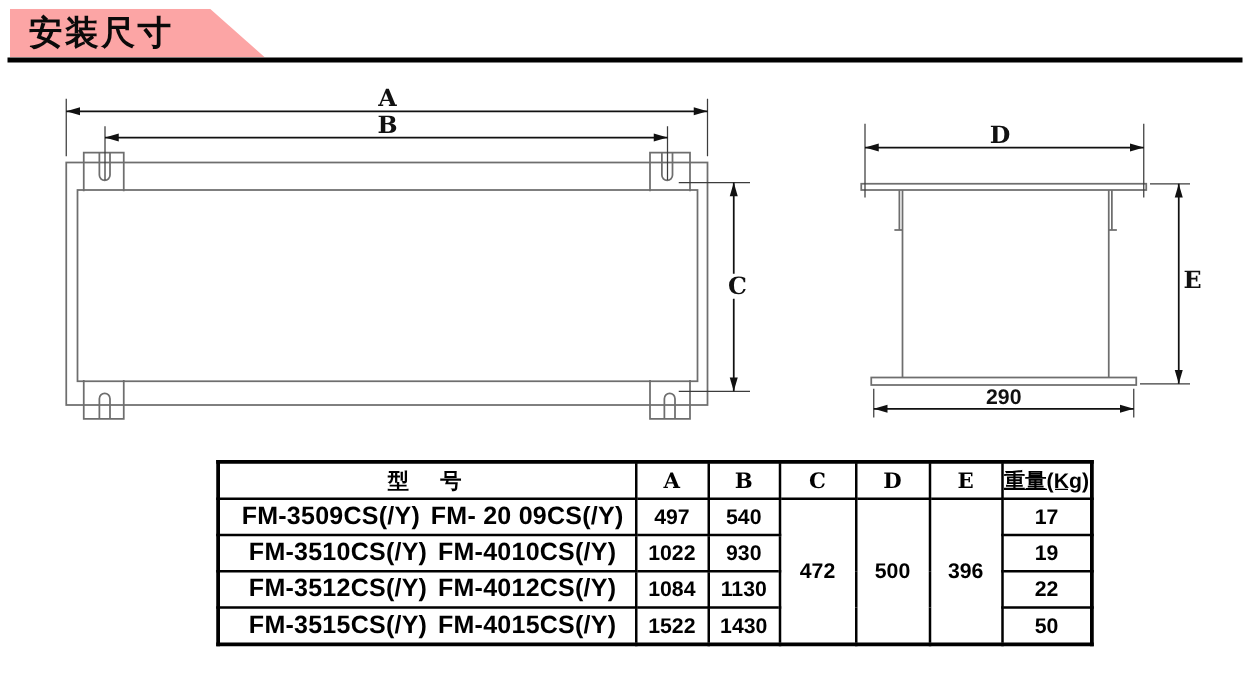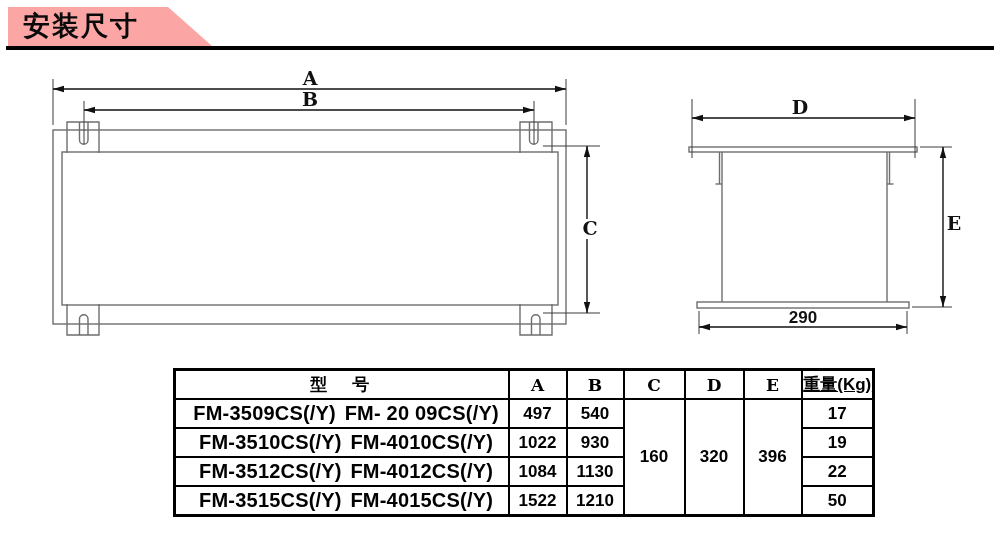--- a/index.html
+++ b/index.html
@@ -182,22 +182,22 @@
   <tbody>
     <tr>
       <td class="model-cell">
         <div class="models">
           <span class="m1">FM-3509CS(/Y)</span>
           <span class="m2">FM- 20 09CS(/Y)</span>
         </div>
       </td>
       <td>497</td>
       <td>540</td>
-      <td rowspan="4">160</td>
-      <td rowspan="4">320</td>
+      <td rowspan="4">472</td>
+      <td rowspan="4">500</td>
       <td rowspan="4">396</td>
       <td>17</td>
     </tr>
     <tr>
       <td class="model-cell">
         <div class="models">
           <span class="m1">FM-3510CS(/Y)</span>
           <span class="m2">FM-4010CS(/Y)</span>
         </div>
       </td>
@@ -217,17 +217,17 @@
       <td>22</td>
     </tr>
     <tr>
       <td class="model-cell">
         <div class="models">
           <span class="m1">FM-3515CS(/Y)</span>
           <span class="m2">FM-4015CS(/Y)</span>
         </div>
       </td>
       <td>1522</td>
-      <td>1210</td>
+      <td>1430</td>
       <td>50</td>
     </tr>
   </tbody>
 </table>
 
 </body></html>

